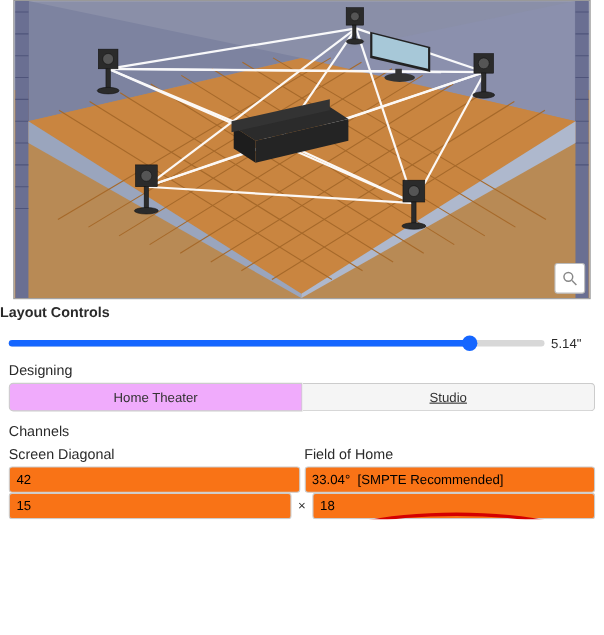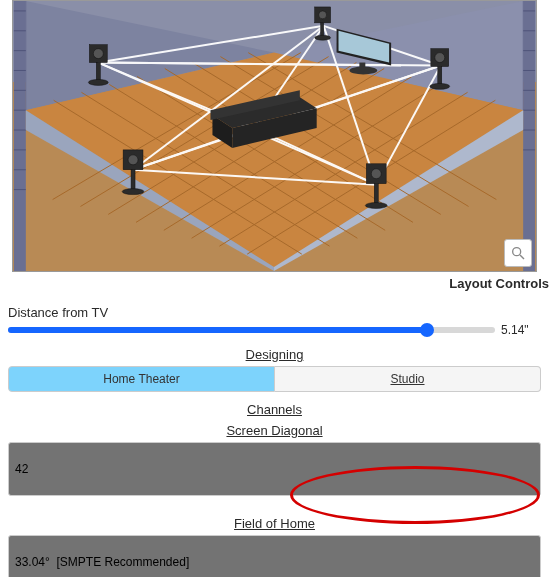--- a/index.html
+++ b/index.html
@@ -21,46 +21,46 @@
   }
   .viewer svg { display:block; width:100%; height:100%; }
   .zoom-btn {
     position:absolute; right:4px; bottom:4px;
     width:28px; height:28px; background:#fff; border:1px solid #bbb;
     border-radius:3px; display:flex; align-items:center; justify-content:center;
     cursor:pointer;
   }
   .zoom-btn svg{ width:16px; height:16px; stroke:#888; fill:none; stroke-width:2;}
   .section-title {
-    text-align:right; font-weight:600; font-size:13px; margin:4px 0 14px;
+    text-align:left; font-weight:600; font-size:13px; margin:4px 0 14px;
   }
   .controls { padding: 0 8px; }
   .slider-row { margin: 4px 0 10px; }
   .slider-label { font-size:13px; margin-bottom:3px; display:block; text-align:left; }
   .slider-wrap { display:flex; align-items:center; gap:6px; }
   .range-container{ position:relative; flex:1; height:14px; display:flex; align-items:center;}
   .range-track{ position:absolute; left:0; right:0; height:6px; background:#d8d8d8; border-radius:3px;}
   .range-prog{ position:absolute; left:0; height:6px; background:#1566ff; border-radius:3px 0 0 3px;}
   .range-thumb{ position:absolute; width:14px; height:14px; border-radius:50%; background:#1566ff; top:0; transform:translateX(-50%);}
   .slider-val{ font-size:12px; white-space:nowrap; min-width:40px; text-align:left;}
   .seg-group{ display:flex; gap:0; margin-bottom:8px; }
   .seg-btn{
     flex:1; border:1px solid #ccc; background:#f5f5f5; padding:5px 0;
     font-size:12px; text-align:center; cursor:pointer; color:#333;
   }
   .seg-btn:first-child{ border-radius:4px 0 0 4px;}
   .seg-btn:last-child{ border-radius:0 4px 4px 0; border-left:none;text-decoration:underline;}
   .seg-btn:not(:first-child){ border-left:none;}
-  .seg-btn.active{ background:#7dd3fc; }
-  .two-col{ display:flex; gap:18px;flex-direction:column; }
+  .seg-btn.active{ background:#f0abfc; }
+  .two-col{ display:flex; gap:4px; }
   .two-col > div{ flex:1; }
-  .col-head{ text-align:center; font-size:13px; margin:2px 0 4px;text-decoration:underline;}
+  .col-head{ text-align:left; font-size:13px; margin:2px 0 4px;}
   .text-input{
-    width:100%; border:1px solid #ccc; border-radius:3px; padding:19px 6px;
-    font-size:12px; background:#737373;
+    width:100%; border:1px solid #ccc; border-radius:3px; padding:4px 6px;
+    font-size:12px; background:#f97316;
   }
   .dim-row{ display:flex; align-items:center; gap:6px; }
   .dim-row input{ flex:1; }
   .dim-x{ font-size:12px; }
   .ellipse{
     position:absolute; border:3px solid #d40000; border-radius:50%;
     pointer-events:none;
   }
   .root{ position:relative; }
 </style>
@@ -198,21 +198,20 @@
           <line x1="15" y1="15" x2="21" y2="21"></line>
         </svg>
     </div>
   </div>
 
   <div class="section-title">Layout Controls</div>
 
   <div class="controls">
 
     <div class="slider-row">
-      <span class="slider-label">Distance from TV</span>
       <div class="slider-wrap">
         <div class="range-container">
           <div class="range-track"></div>
           <div class="range-prog" id="prog1" style="width: 86%;"></div>
           <div class="range-thumb" id="thumb1" style="left: 86%;"></div>
         </div>
         <span class="slider-val">5.14"</span>
       </div>
     </div>
 

